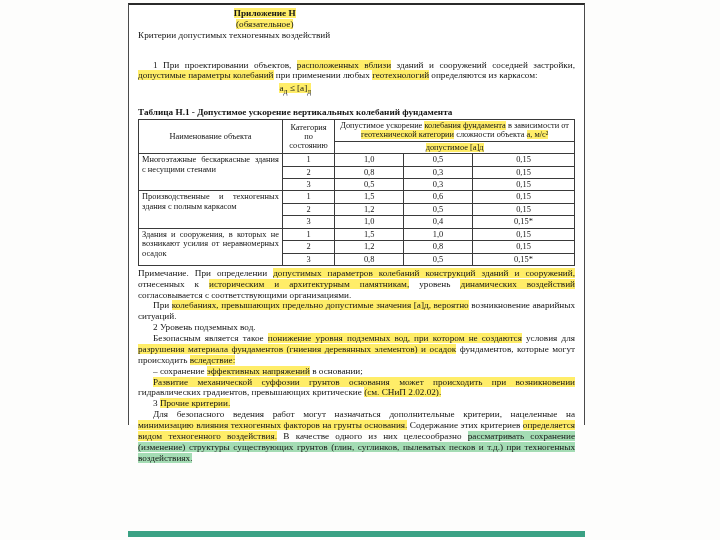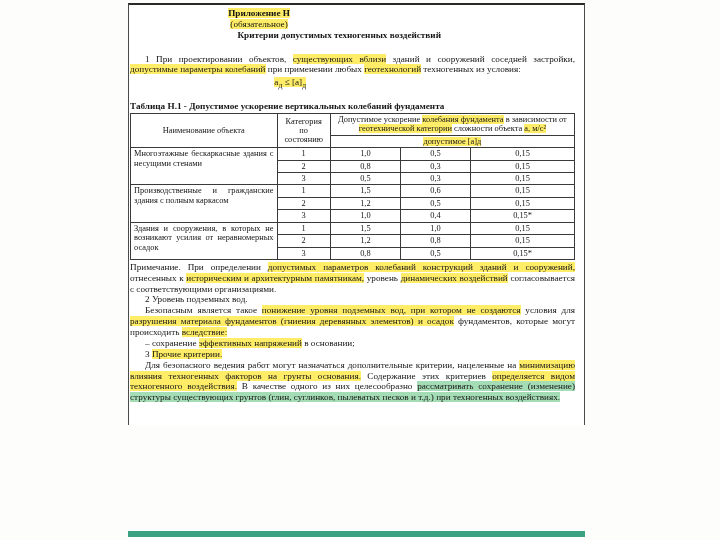--- a/index.html
+++ b/index.html
@@ -4,32 +4,32 @@
 <style>
   html, body { margin:0; padding:0; }
   body {
     width:720px; height:540px; position:relative; overflow:hidden;
     background:#fdfdfc; font-family:"Liberation Serif", serif; color:#151515;
   }
   .page {
     position:absolute; left:128px; top:3px; width:457px; height:422px;
     background:#ffffff; box-sizing:border-box;
     border-top:2px solid #2a2a2a; border-left:1px solid #4a4a4a; border-right:1px solid #4a4a4a;
-    padding:3px 9px 0 1px;
+    padding:3px 9px 0 9px;
     font-size:9.2px; line-height:1.18; text-align:justify;
   }
   .bottom-strip {
     position:absolute; left:128px; top:531px; width:457px; height:6px;
     background:#3aa183;
   }
   p { margin:0; text-indent:15px; }
   .noindent { text-indent:0; }
   .hdr { text-align:center; text-indent:0; width:58%; }
   .bold { font-weight:bold; }
-  .title { text-align:center; text-indent:0; width:94%; font-weight:bold; margin-bottom:13px; }
+  .title { text-align:left; text-indent:0; width:94%; font-weight:normal; margin-bottom:19px; }
   .formula { text-align:center; text-indent:0; width:72%; margin:2px 0; }
   .hl  { background:rgba(255,232,62,0.78); }
   .hlg { background:rgba(125,205,150,0.70); }
   .caption { margin-top:11px; font-weight:bold; }
   table { width:100%; border-collapse:collapse; font-size:8.4px; line-height:1.12; margin:1px 0 2px 0; }
   th, td { border:1px solid #3a3a3a; padding:1px 3px; vertical-align:top; font-weight:normal; }
   th { text-align:center; vertical-align:middle; }
   .w-name  { width:33%; }
   .w-cat   { width:12%; }
   .cat, .val { text-align:center; }
@@ -37,21 +37,21 @@
 </style>
 </head>
 <body>
 
 <div class="page">
 
   <div class="hdr"><span class="hl bold">Приложение Н</span></div>
   <div class="hdr"><span class="hl">(обязательное)</span></div>
   <div class="title">Критерии допустимых техногенных воздействий</div>
 
-  <p><span>1 При проектировании объектов, </span><span class="hl">существующих вблизи</span><span> зданий и сооружений соседней застройки, </span><span class="hl">допустимые параметры колебаний</span><span> при применении любых </span><span class="hl">геотехнологий</span><span> техногенных из условия:</span></p>
+  <p><span>1 При проектировании объектов, </span><span class="hl">расположенных вблизи</span><span> зданий и сооружений соседней застройки, </span><span class="hl">допустимые параметры колебаний</span><span> при применении любых </span><span class="hl">геотехнологий</span><span> определяются из каркасом:</span></p>
 
   <div class="formula"><span class="hl"><span>а</span><sub>д</sub><span> ≤ [а]</span><sub>д</sub></span></div>
 
 
 
   <p class="caption noindent"><span>Таблица Н.1 - </span><span>Допустимое ускорение вертикальных колебаний фундамента</span></p>
 
   <table>
     <thead>
       <tr>
@@ -77,21 +77,21 @@
         <td class="val">0,3</td>
         <td class="val">0,15</td>
       </tr>
       <tr>
         <td class="cat">3</td>
         <td class="val">0,5</td>
         <td class="val">0,3</td>
         <td class="val">0,15</td>
       </tr>
       <tr>
-        <td rowspan="3">Производственные и гражданские здания с полным каркасом</td>
+        <td rowspan="3">Производственные и техногенных здания с полным каркасом</td>
         <td class="cat">1</td>
         <td class="val">1,5</td>
         <td class="val">0,6</td>
         <td class="val">0,15</td>
       </tr>
       <tr>
         <td class="cat">2</td>
         <td class="val">1,2</td>
         <td class="val">0,5</td>
         <td class="val">0,15</td>
@@ -119,28 +119,30 @@
         <td class="cat">3</td>
         <td class="val">0,8</td>
         <td class="val">0,5</td>
         <td class="val">0,15*</td>
       </tr>
     </tbody>
   </table>
 
   <p class="noindent"><span>Примечание. При определении </span><span class="hl">допустимых параметров колебаний конструкций зданий и сооружений,</span><span> отнесенных к </span><span class="hl">историческим и архитектурным памятникам,</span><span> уровень </span><span class="hl">динамических воздействий</span><span> согласовывается с соответствующими организациями.</span></p>
 
+  <p><span>При </span><span class="hl">колебаниях, превышающих предельно допустимые значения [а]д, вероятно</span><span> возникновение аварийных ситуаций.</span></p>
 
   <p>2 Уровень подземных вод.</p>
 
   <p><span>Безопасным является такое </span><span class="hl">понижение уровня подземных вод, при котором не создаются</span><span> условия для </span><span class="hl">разрушения материала фундаментов (гниения деревянных элементов) и осадок</span><span> фундаментов, которые могут происходить </span><span class="hl">вследствие:</span></p>
 
   <p class="dash-item"><span>– сохранение </span><span class="hl">эффективных напряжений</span><span> в основании;</span></p>
 
 
+  <p><span class="hl">Развитие механической суффозии грунтов основания может происходить при возникновении </span><span>гидравлических градиентов, превышающих критические </span><span class="hl">(см. СНиП 2.02.02).</span></p>
 
   <p><span>3 </span><span class="hl">Прочие критерии.</span></p>
 
   <p><span>Для безопасного ведения работ могут назначаться дополнительные критерии, нацеленные на </span><span class="hl">минимизацию влияния техногенных факторов на грунты основания.</span><span> Содержание этих критериев </span><span class="hl">определяется видом техногенного воздействия.</span><span> В качестве одного из них целесообразно </span><span class="hlg">рассматривать сохранение (изменение) структуры существующих грунтов (глин, суглинков, пылеватых песков и т.д.) при техногенных воздействиях.</span></p>
 
 </div>
 
 <div class="bottom-strip"></div>
 
 </body></html>

